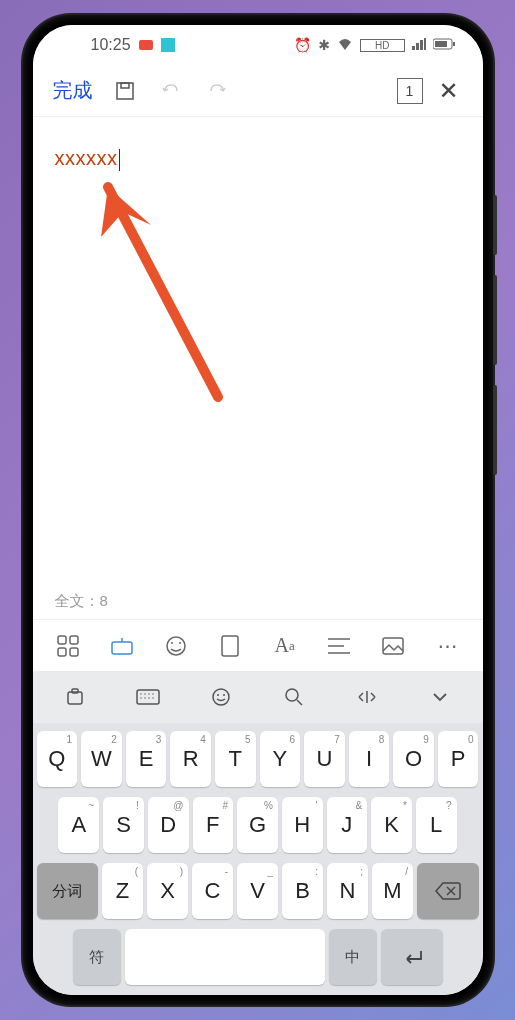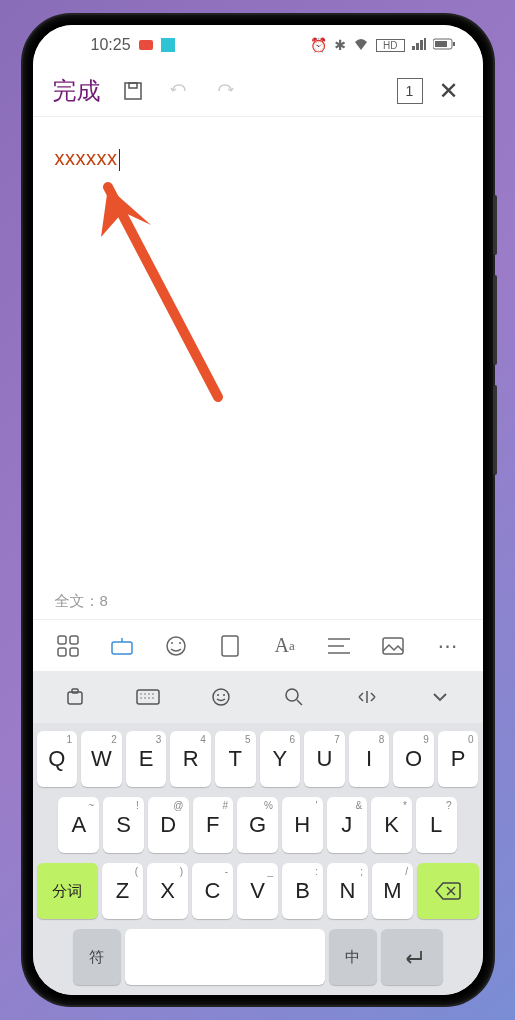--- a/index.html
+++ b/index.html
@@ -57,21 +57,21 @@
   }
   .toolbar-btn {
     min-width: 40px;
     height: 40px;
     display: flex;
     align-items: center;
     justify-content: center;
     color: #444;
     font-size: 18px;
   }
-  .toolbar-text { font-size: 24px; color: #701a75; padding: 0 6px; }
+  .toolbar-text { font-size: 20px; color: #1d4ed8; padding: 0 6px; }
   .toolbar-spacer { flex: 1; }
   .page-count {
     width: 26px; height: 26px;
     border: 1.5px solid #666;
     display: flex; align-items: center; justify-content: center;
     font-size: 14px; color: #444;
   }
   .editor-area {
     flex: 1;
     padding: 30px 22px 10px 22px;
@@ -159,21 +159,21 @@
     font-size: 22px;
   }
   .kb-key .sup {
     position: absolute;
     top: 3px;
     right: 5px;
     font-size: 10px;
     color: #888;
   }
   .kb-key.func { background: #c9cdd2; color: #444; font-size: 15px; }
-  .kb-key.func-wide { max-width: 62px; flex: 1.5; background: #bef264; font-size: 15px;}
+  .kb-key.func-wide { max-width: 62px; flex: 1.5; background: #a3a3a3; font-size: 15px;}
   .kb-row.row2 { padding: 0 22px; }
   .kb-row.row4 { gap: 4px; }
   .side-btn {
     position: absolute;
     right: -4px;
     width: 4px;
     background: #333;
     border-radius: 2px;
   }
   .side1 { top: 180px; height: 60px; }
@@ -196,21 +196,21 @@
         <span class="dot-cyan"></span>
       </div>
       <div class="status-right">
         <span class="status-icon">⏰</span>
         <span class="status-icon">✱</span>
         <span class="status-icon">
           <svg width="16" height="12" viewBox="0 0 16 12">
               <path d="M8 12 L2 4 Q8 -2 14 4 Z" fill="#666"></path>
             </svg>
         </span>
-        <span class="status-icon" style="font-size:10px;border:1px solid #666;padding:0 6px;">HD</span>
+        <span class="status-icon" style="font-size:10px;border:1px solid #666;padding:0 14px;">HD</span>
         <span class="status-icon">
           <svg width="14" height="12" viewBox="0 0 14 12">
               <path d="M0 12 h3 v-4 h-3z M4 12 h3 v-7 h-3z M8 12 h3 v-10 h-3z M12 12 h2 v-12 h-2z" fill="#666"></path>
             </svg>
         </span>
         <span class="status-icon">
           <svg width="22" height="12" viewBox="0 0 22 12">
               <rect x="0" y="1" width="19" height="10" rx="2" fill="none" stroke="#666"></rect>
               <rect x="20" y="4" width="2" height="4" fill="#666"></rect>
               <rect x="2" y="3" width="12" height="6" fill="#666"></rect>

